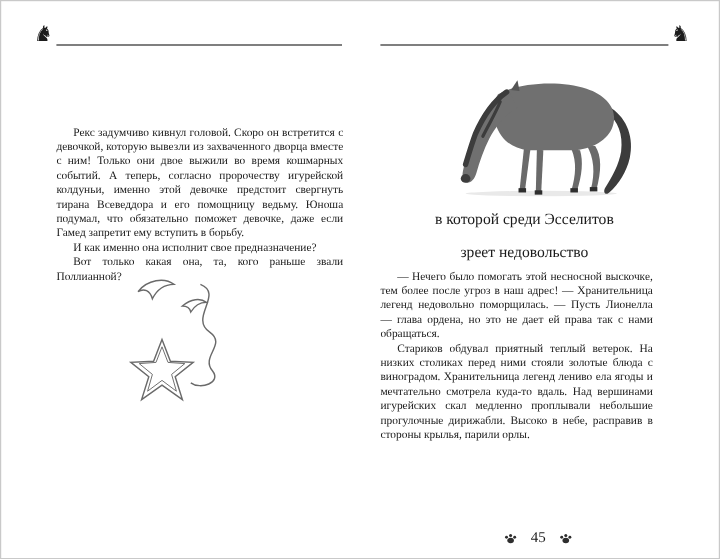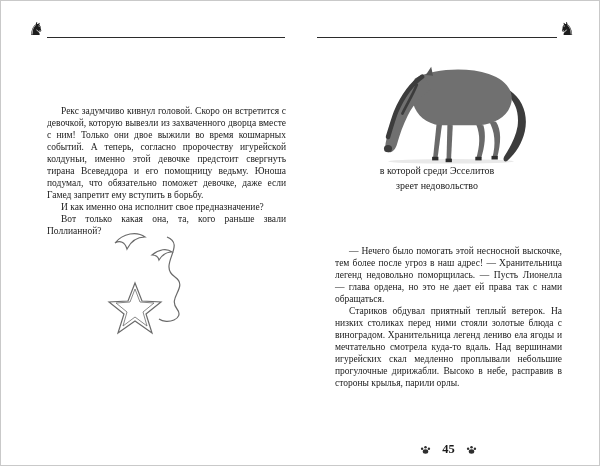--- a/index.html
+++ b/index.html
@@ -13,24 +13,24 @@
   .rule-right{left:316px;top:36px;width:240px;}
   .ornament{position:absolute;font-family:"DejaVu Sans",sans-serif;font-size:18px;color:#1c1c1c;line-height:18px;}
   .ornament-left{left:27px;top:19px;transform:scaleX(-1);}
   .ornament-right{left:558px;top:19px;}
   .body-text p{margin:0;text-indent:14px;text-align:justify;font-size:9.5px;line-height:12px;}
   .left-text{position:absolute;left:46px;top:56px;width:239px;margin-top:48px;}
   .doodle{position:absolute;left:96px;top:224px;width:130px;height:120px;}
   .horse-wrap{position:absolute;left:360px;top:46px;width:180px;height:112px;}
   .chapter{position:absolute;left:325px;top:162px;width:222px;text-align:center;}
   .chapter-title{font-size:15px;font-weight:bold;letter-spacing:.3px;margin:0 0 3px 0;}
-  .chapter-sub{font-size:10px;line-height:15px;margin:0;}
-  .right-text{position:absolute;left:334px;top:224px;width:227px;margin-top:20px;}
+  .chapter-sub{font-size:13px;line-height:15px;margin:12px;}
+  .right-text{position:absolute;left:316px;top:224px;width:227px;}
   .footer{position:absolute;left:334px;top:438px;width:227px;text-align:center;}
-  .footer .pagenum{font-size:12.5px;font-weight:bold;vertical-align:middle;margin:12px 7px;}
+  .footer .pagenum{font-size:12.5px;font-weight:normal;vertical-align:middle;margin:12px 7px;}
   .paw{display:inline-block;vertical-align:middle;width:11px;height:11px;}
   svg{display:block;}
 </style>
 </head>
 <body>
 
 <div class="spread">
 
   <span class="ornament ornament-left">♞</span>
   <div class="rule rule-left"></div>

